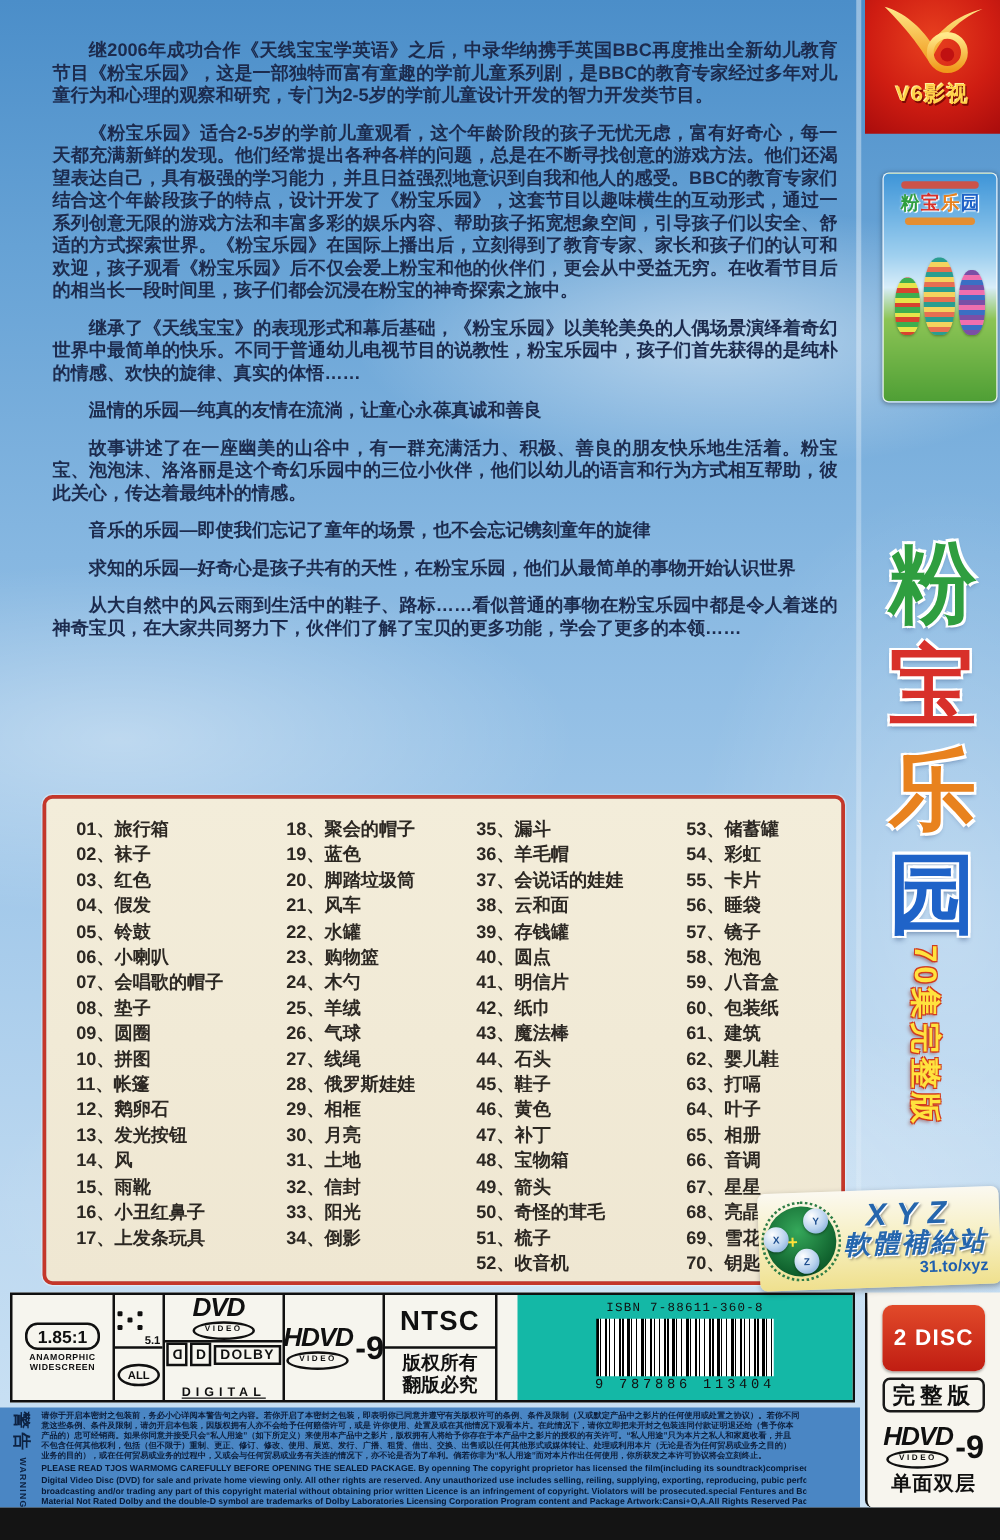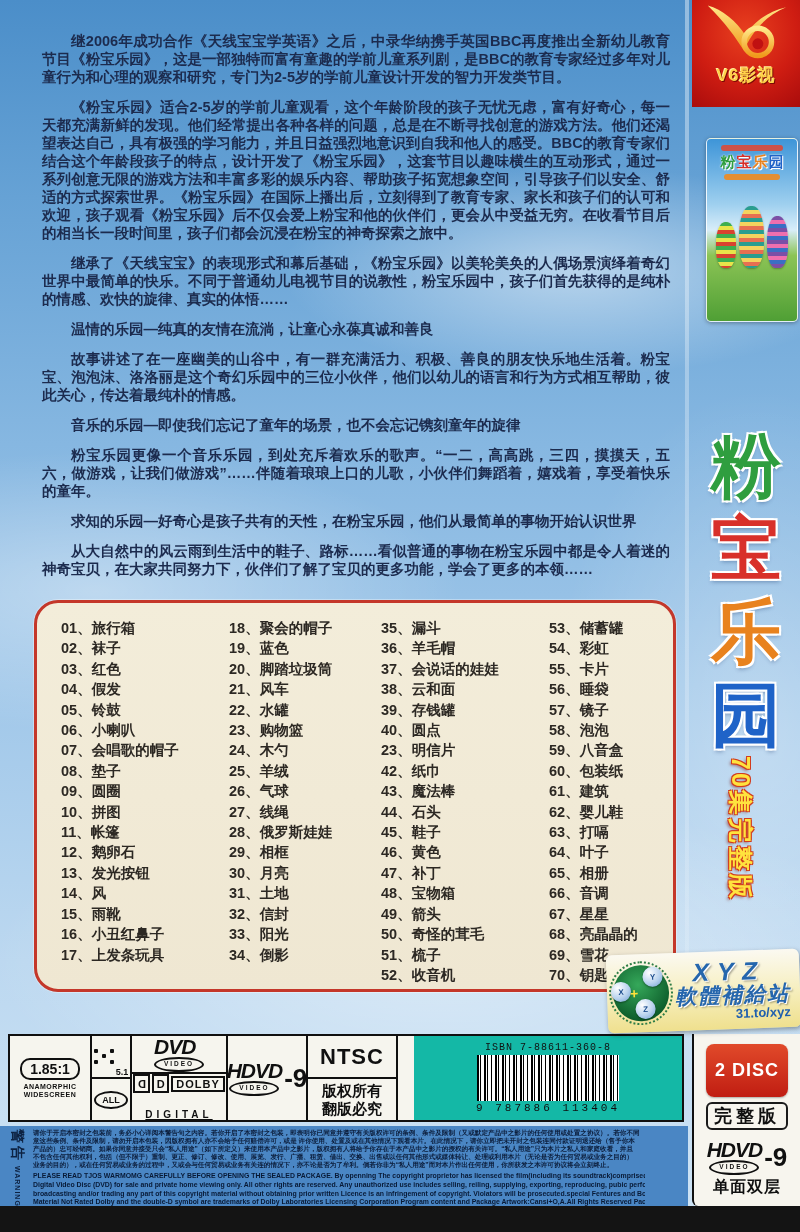--- a/index.html
+++ b/index.html
@@ -8,22 +8,22 @@
     background:
       radial-gradient(ellipse 420px 150px at 72% 22%, rgba(255,255,255,.50), rgba(255,255,255,0) 70%),
       radial-gradient(ellipse 520px 200px at 12% 48%, rgba(255,255,255,.38), rgba(255,255,255,0) 70%),
       radial-gradient(ellipse 640px 240px at 55% 78%, rgba(255,255,255,.42), rgba(255,255,255,0) 70%),
       radial-gradient(ellipse 300px 500px at 95% 60%, rgba(255,255,255,.30), rgba(255,255,255,0) 70%),
       linear-gradient(180deg,#4b8ec9 0%,#66a2d5 16%,#86b7e1 36%,#a3c9ea 58%,#bcd8f0 78%,#cfe4f5 100%);}
   
   .content{position:absolute;left:30px;top:20px;width:652px;z-index:1;}
   .para{margin:12px;text-indent:2em;font-size:14.5px;line-height:18px;color:#1c2b4e;font-weight:bold;text-align:justify;}
   
-  .ep-box{position:absolute;left:34px;top:600px;width:642px;height:392px;box-sizing:border-box;
-    border:3px solid #c4372a;border-radius:24px;background:linear-gradient(180deg,#f3edda,#efe7d2);
+  .ep-box{position:absolute;left:34px;top:636px;width:642px;height:392px;box-sizing:border-box;
+    border:3px solid #c4372a;border-radius:8px;background:linear-gradient(180deg,#f3edda,#efe7d2);
     box-shadow:0 0 0 1px rgba(255,255,255,.35);padding:15px 0 0 24px;display:flex;z-index:2;}
   .ep-col{display:flex;flex-direction:column;}
   .ep-col-1{width:168px}.ep-col-2{width:152px}.ep-col-3{width:168px}.ep-col-4{width:120px}
   .ep-item{font-size:14.5px;line-height:20.4px;font-weight:bold;color:#2c2823;white-space:nowrap;}
   
   .fold{position:absolute;left:685px;top:0;width:4px;height:1034px;
     background:linear-gradient(180deg,rgba(255,255,255,.75),rgba(255,255,255,.25));opacity:.55;z-index:3;}
   .v6-box{position:absolute;left:692px;top:0;width:108px;height:107px;z-index:2;
     background:radial-gradient(circle at 50% 30%,#e8401f 0%,#cf1d12 55%,#a90c0c 100%);
     display:flex;flex-direction:column;align-items:center;justify-content:flex-start;}
@@ -130,21 +130,20 @@
 <div class="page">
 
   <section class="content">
 
   <p class="para">继2006年成功合作《天线宝宝学英语》之后，中录华纳携手英国BBC再度推出全新幼儿教育节目《粉宝乐园》，这是一部独特而富有童趣的学前儿童系列剧，是BBC的教育专家经过多年对儿童行为和心理的观察和研究，专门为2-5岁的学前儿童设计开发的智力开发类节目。</p>
       <p class="para">《粉宝乐园》适合2-5岁的学前儿童观看，这个年龄阶段的孩子无忧无虑，富有好奇心，每一天都充满新鲜的发现。他们经常提出各种各样的问题，总是在不断寻找创意的游戏方法。他们还渴望表达自己，具有极强的学习能力，并且日益强烈地意识到自我和他人的感受。BBC的教育专家们结合这个年龄段孩子的特点，设计开发了《粉宝乐园》，这套节目以趣味横生的互动形式，通过一系列创意无限的游戏方法和丰富多彩的娱乐内容、帮助孩子拓宽想象空间，引导孩子们以安全、舒适的方式探索世界。《粉宝乐园》在国际上播出后，立刻得到了教育专家、家长和孩子们的认可和欢迎，孩子观看《粉宝乐园》后不仅会爱上粉宝和他的伙伴们，更会从中受益无穷。在收看节目后的相当长一段时间里，孩子们都会沉浸在粉宝的神奇探索之旅中。</p>
       <p class="para">继承了《天线宝宝》的表现形式和幕后基础，《粉宝乐园》以美轮美奂的人偶场景演绎着奇幻世界中最简单的快乐。不同于普通幼儿电视节目的说教性，粉宝乐园中，孩子们首先获得的是纯朴的情感、欢快的旋律、真实的体悟……</p>
       <p class="para">温情的乐园—纯真的友情在流淌，让童心永葆真诚和善良</p>
       <p class="para">故事讲述了在一座幽美的山谷中，有一群充满活力、积极、善良的朋友快乐地生活着。粉宝宝、泡泡沫、洛洛丽是这个奇幻乐园中的三位小伙伴，他们以幼儿的语言和行为方式相互帮助，彼此关心，传达着最纯朴的情感。</p>
       <p class="para">音乐的乐园—即使我们忘记了童年的场景，也不会忘记镌刻童年的旋律</p>
-      <p class="para">粉宝乐园更像一个音乐乐园，到处充斥着欢乐的歌声。“一二，高高跳，三四，摸摸天，五六，做游戏，让我们做游戏”……伴随着琅琅上口的儿歌，小伙伴们舞蹈着，嬉戏着，享受着快乐的童年。</p>
       <p class="para">求知的乐园—好奇心是孩子共有的天性，在粉宝乐园，他们从最简单的事物开始认识世界</p>
       <p class="para">从大自然中的风云雨到生活中的鞋子、路标……看似普通的事物在粉宝乐园中都是令人着迷的神奇宝贝，在大家共同努力下，伙伴们了解了宝贝的更多功能，学会了更多的本领……</p>
     </section>
 
   <section class="ep-box">
     <div class="ep-col ep-col-1">
 
     <div class="ep-item">01、旅行箱</div>
         <div class="ep-item">02、袜子</div>
         <div class="ep-item">03、红色</div>
@@ -184,21 +183,21 @@
         <div class="ep-item">34、倒影</div>
       </div>
     <div class="ep-col ep-col-3">
 
     <div class="ep-item">35、漏斗</div>
         <div class="ep-item">36、羊毛帽</div>
         <div class="ep-item">37、会说话的娃娃</div>
         <div class="ep-item">38、云和面</div>
         <div class="ep-item">39、存钱罐</div>
         <div class="ep-item">40、圆点</div>
-        <div class="ep-item">23、明信片</div>
+        <div class="ep-item">41、明信片</div>
         <div class="ep-item">42、纸巾</div>
         <div class="ep-item">43、魔法棒</div>
         <div class="ep-item">44、石头</div>
         <div class="ep-item">45、鞋子</div>
         <div class="ep-item">46、黄色</div>
         <div class="ep-item">47、补丁</div>
         <div class="ep-item">48、宝物箱</div>
         <div class="ep-item">49、箭头</div>
         <div class="ep-item">50、奇怪的茸毛</div>
         <div class="ep-item">51、梳子</div>

